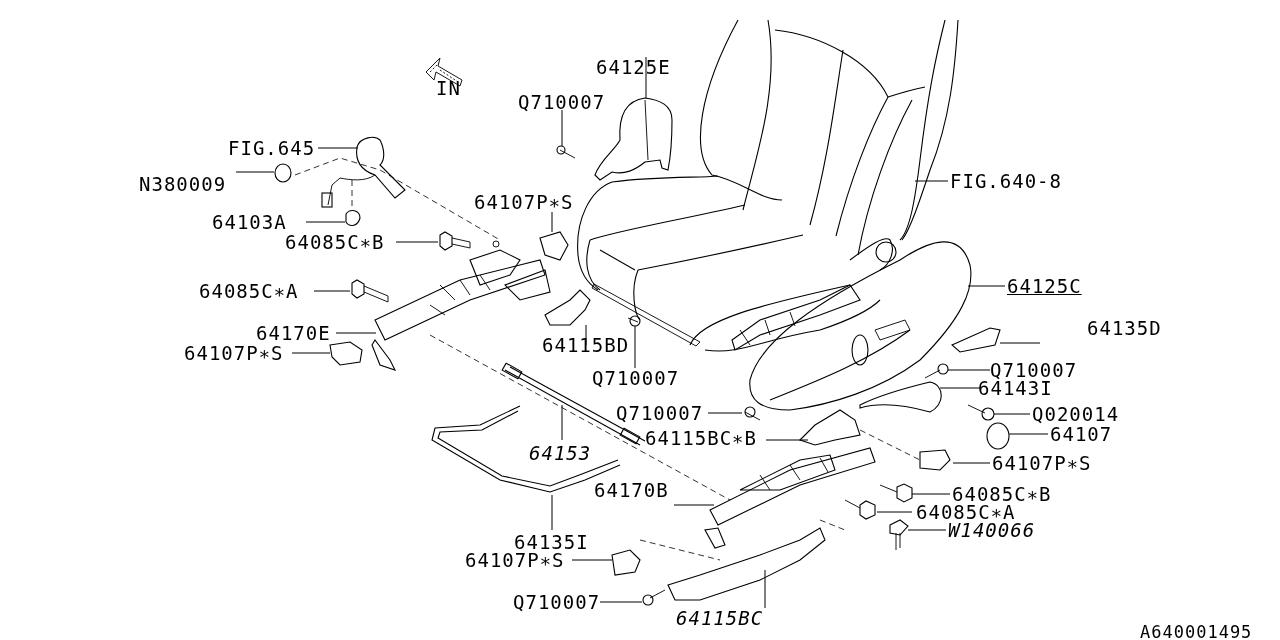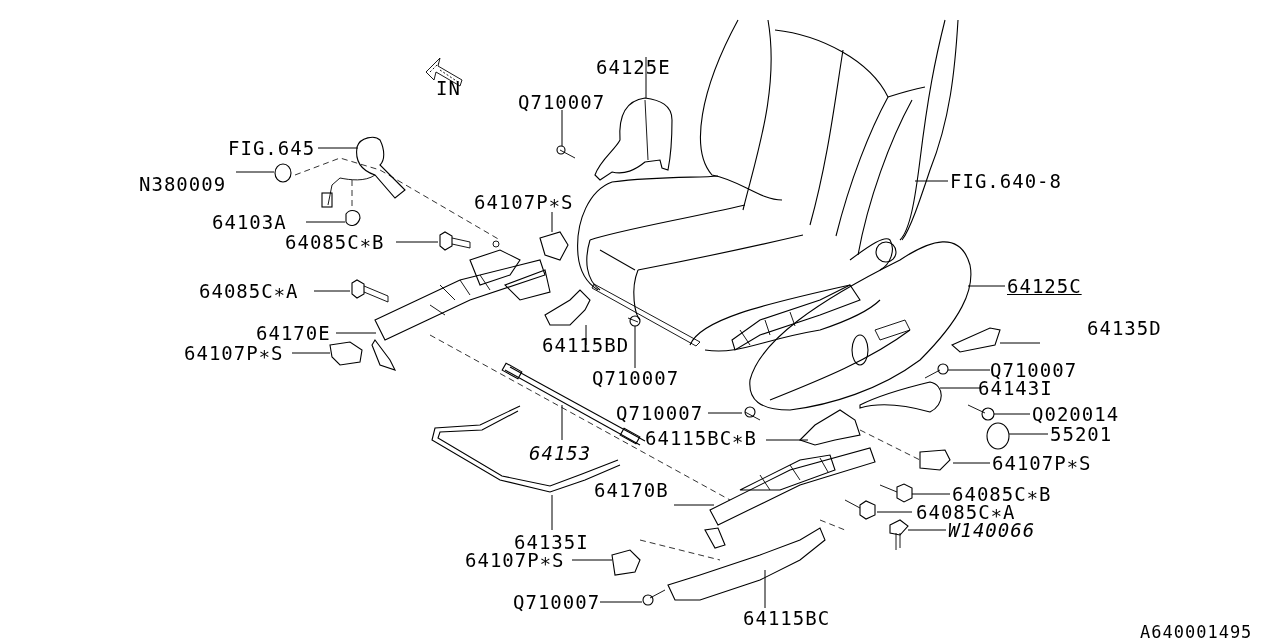--- a/index.html
+++ b/index.html
@@ -231,26 +231,26 @@
 <div class="lbl" style="left:184px;top:343px;">64107P∗S</div>
 <div class="lbl" style="left:542px;top:335px;">64115BD</div>
 <div class="lbl" style="left:592px;top:368px;">Q710007</div>
 <div class="lbl" style="left:950px;top:171px;">FIG.640-8</div>
 <div class="lbl" style="left:1007px;top:276px;text-decoration:underline;">64125C</div>
 <div class="lbl" style="left:1042px;top:318px;margin-left:45px;">64135D</div>
 <div class="lbl" style="left:990px;top:360px;">Q710007</div>
 <div class="lbl" style="left:978px;top:378px;">64143I</div>
 <div class="lbl" style="left:616px;top:403px;">Q710007</div>
 <div class="lbl" style="left:1032px;top:404px;">Q020014</div>
-<div class="lbl" style="left:1050px;top:424px;">55201</div>
+<div class="lbl" style="left:1050px;top:424px;">64107</div>
 <div class="lbl" style="left:645px;top:422px;margin-top:6px;">64115BC∗B</div>
 <div class="lbl" style="left:529px;top:443px;font-style:italic;">64153</div>
 <div class="lbl" style="left:992px;top:453px;">64107P∗S</div>
 <div class="lbl" style="left:952px;top:484px;">64085C∗B</div>
 <div class="lbl" style="left:916px;top:502px;">64085C∗A</div>
 <div class="lbl" style="left:594px;top:480px;">64170B</div>
 <div class="lbl" style="left:948px;top:520px;font-style:italic;">W140066</div>
 <div class="lbl" style="left:514px;top:532px;text-align:center;">64135I</div>
 <div class="lbl" style="left:465px;top:550px;">64107P∗S</div>
 <div class="lbl" style="left:513px;top:592px;">Q710007</div>
-<div class="lbl" style="left:743px;top:608px;">64115BC</div>
+<div class="lbl" style="left:676px;top:608px;font-style:italic;">64115BC</div>
 
 <div class="fig" style="left:1140px;top:622px;">A640001495</div>
 
 </body></html>

